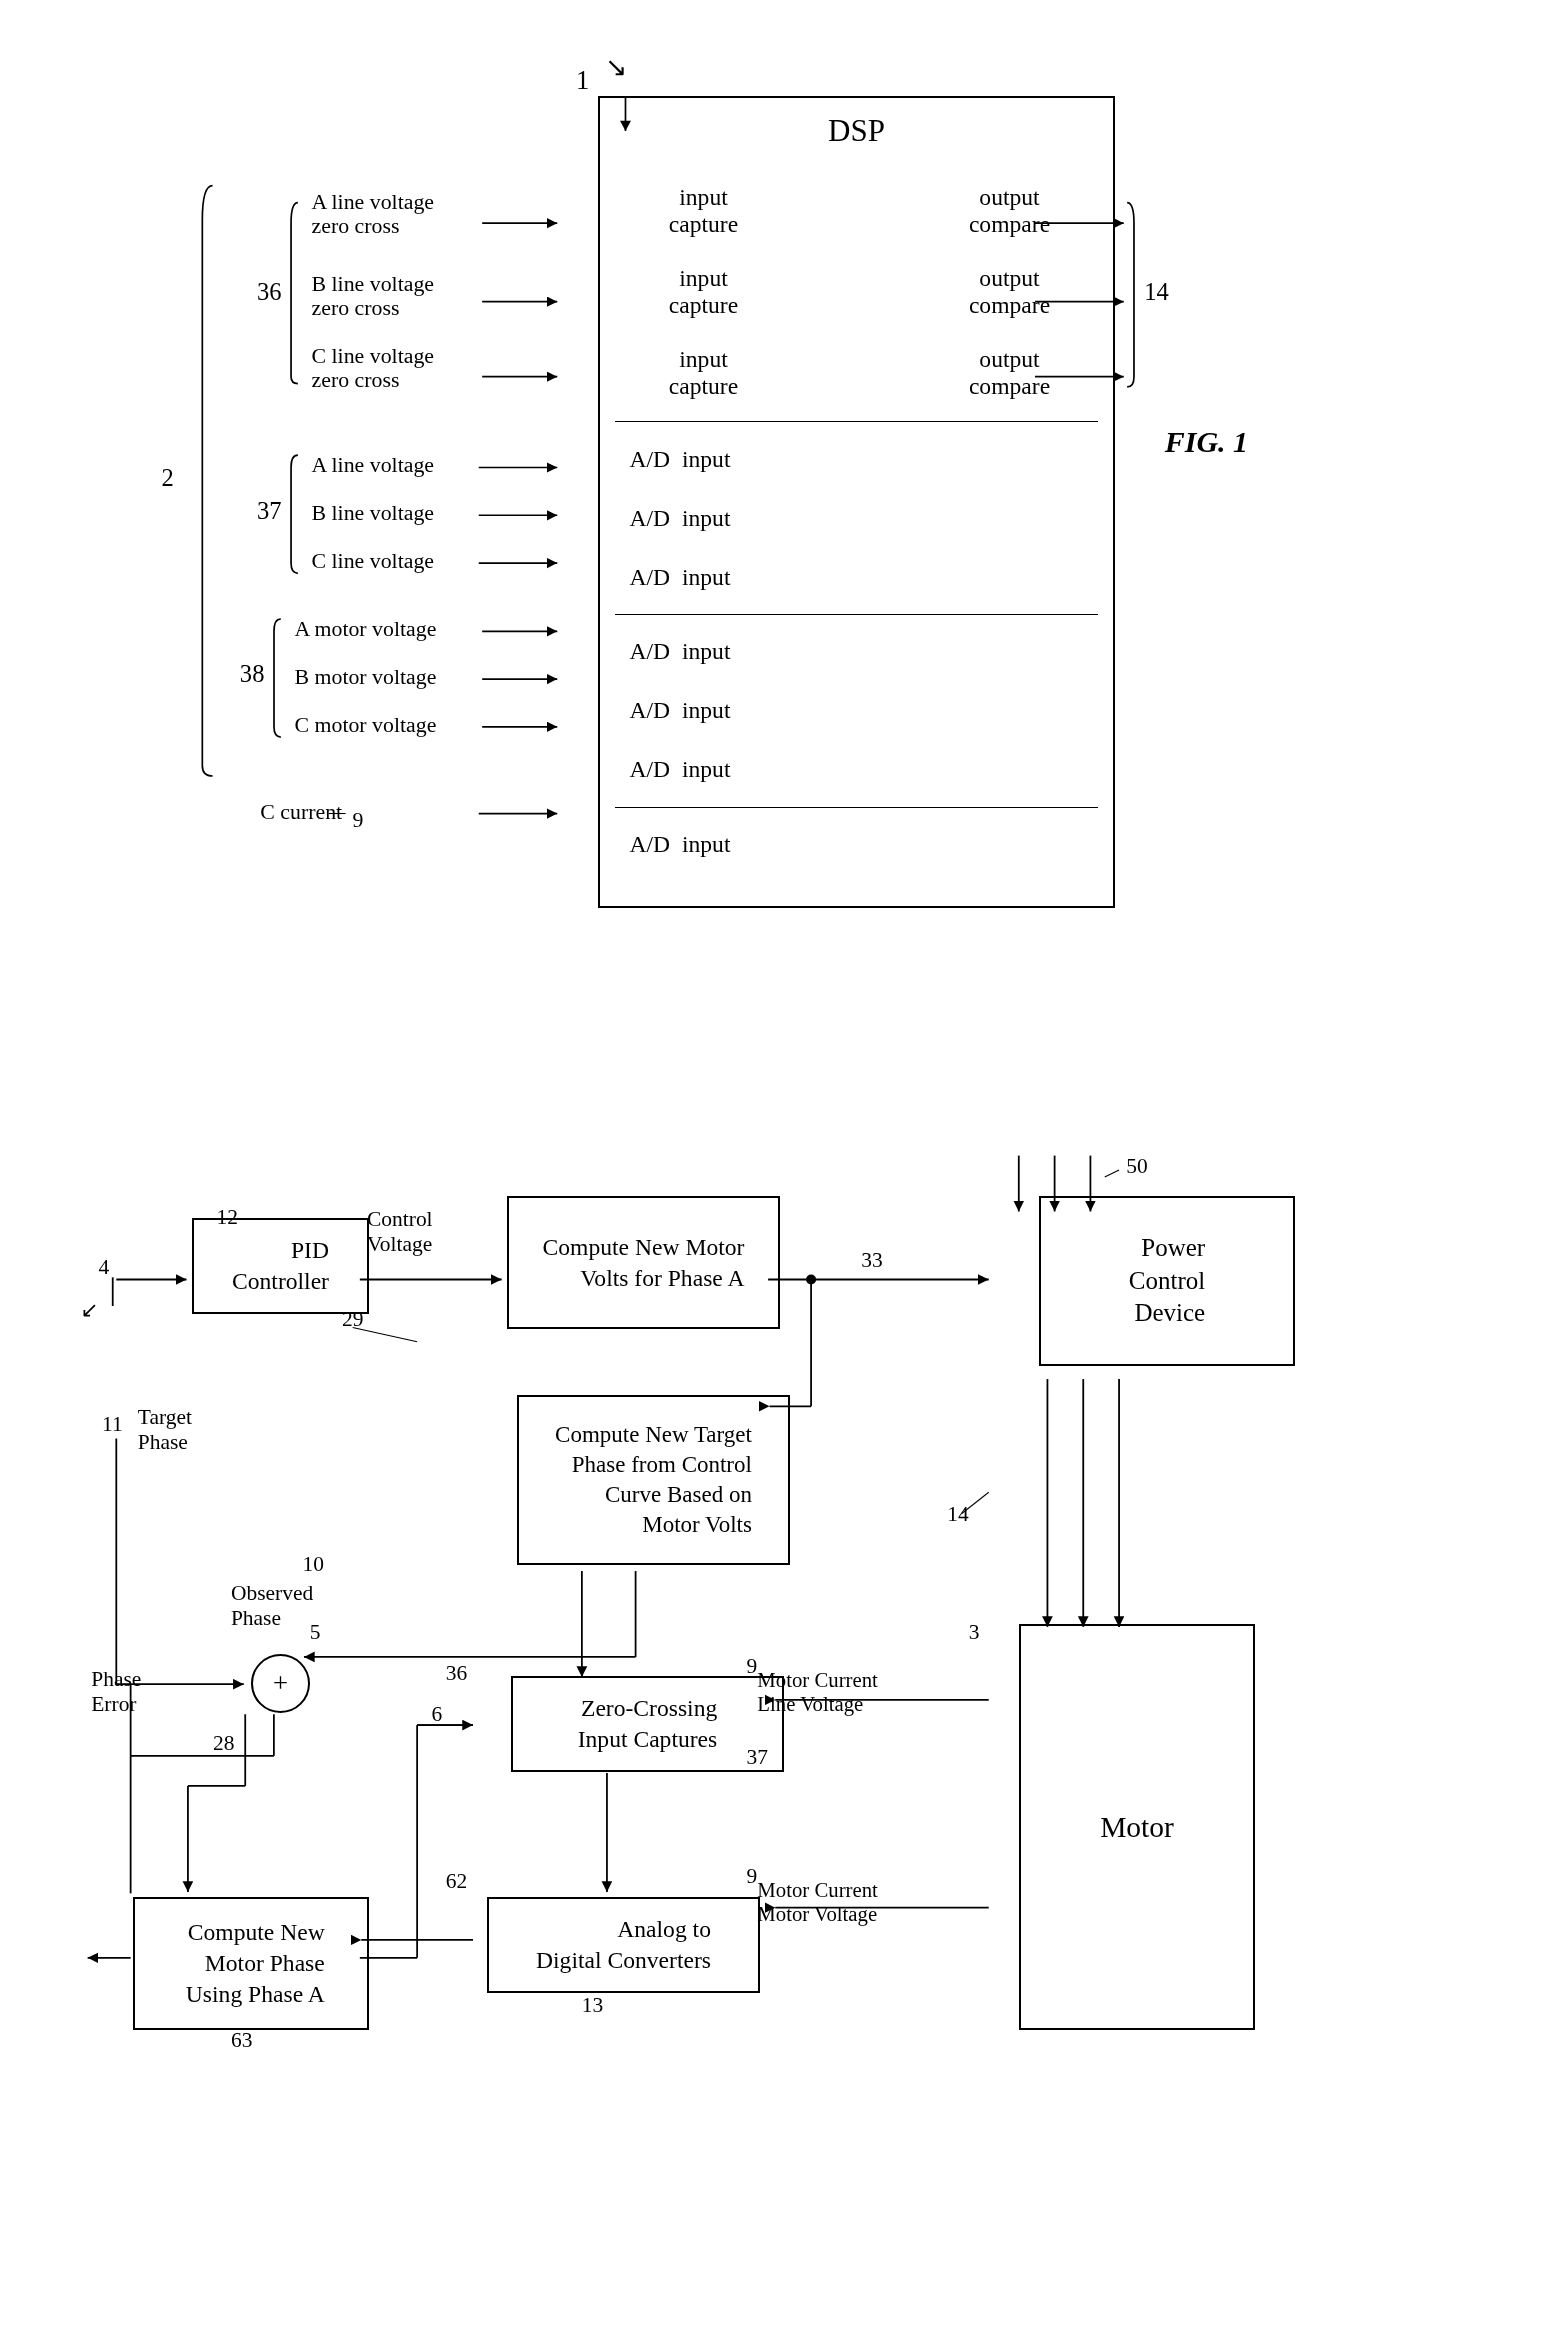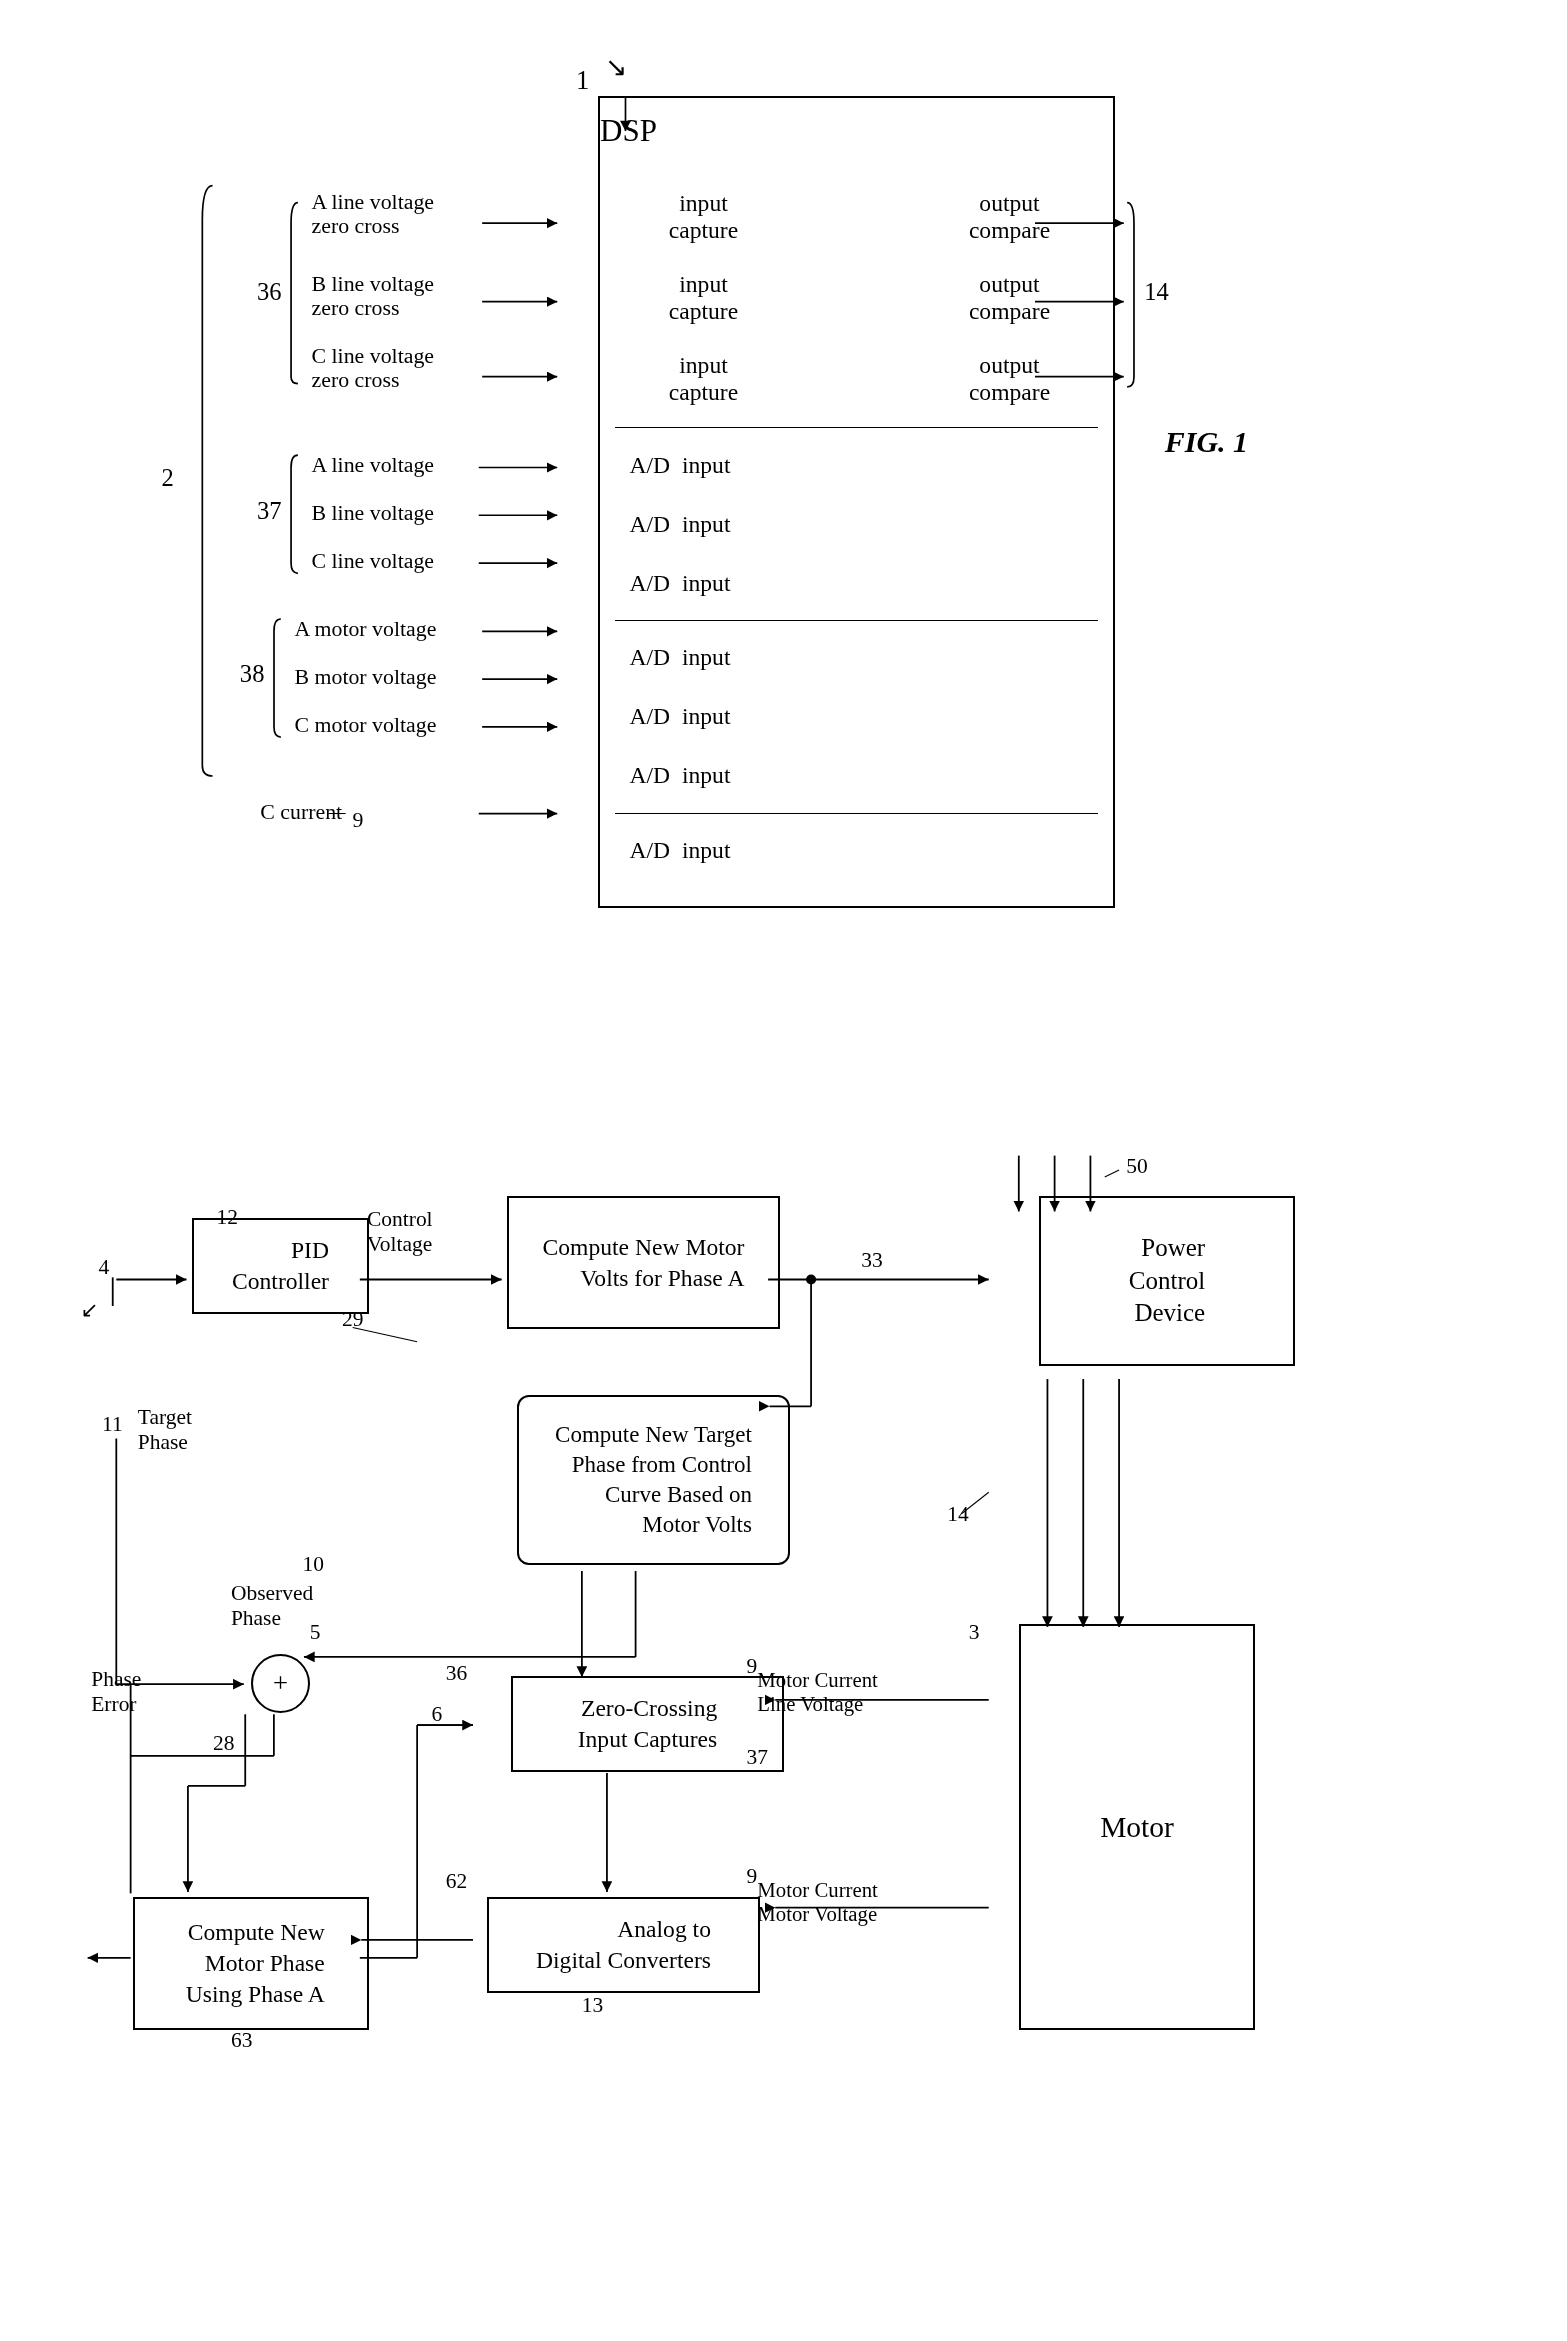--- a/index.html
+++ b/index.html
@@ -32,24 +32,24 @@
     .dsp-box {
       position: absolute;
       top: 52px;
       left: 539px;
       width: 517px;
       height: 812px;
       border: 2.2px solid #000;
     }
 
     .dsp-title {
-      text-align: left;
+      text-align: center;
       font-size: 31px;
       margin-top: 14.8px;
-      margin-bottom: 28px;
+      margin-bottom: 22px;
     }
 
     
     .dsp-row {
       display: flex;
       justify-content: space-between;
       align-items: center;
       padding: 0 29.5px;
       height: 81px;
       font-size: 23.6px;
@@ -241,21 +241,21 @@
   <div class="fig2-container">
 
     <div class="box" style="left:133px; top:96px; width:177px; height:96px; font-size:23.6px;">
       PID<br>Controller
     </div>
 
     <div class="box" style="left:448px; top:74px; width:273px; height:133px; font-size:23.6px;">
       Compute New Motor<br>Volts for Phase A
     </div>
 
-    <div class="box" style="left:458px; top:273px; width:273px; height:170px; font-size:23px;border-radius:12px;">
+    <div class="box" style="left:458px; top:273px; width:273px; height:170px; font-size:23px;">
       Compute New Target<br>Phase from Control<br>Curve Based on<br>Motor Volts
     </div>
 
     <div class="box" style="left:428px; top:554px; width:273px; height:96px; font-size:23.6px;margin-left:24px;">
       Zero-Crossing<br>Input Captures
     </div>
 
     <div class="box" style="left:428px; top:775px; width:273px; height:96px; font-size:23.6px;">
       Analog to<br>Digital Converters
     </div>

